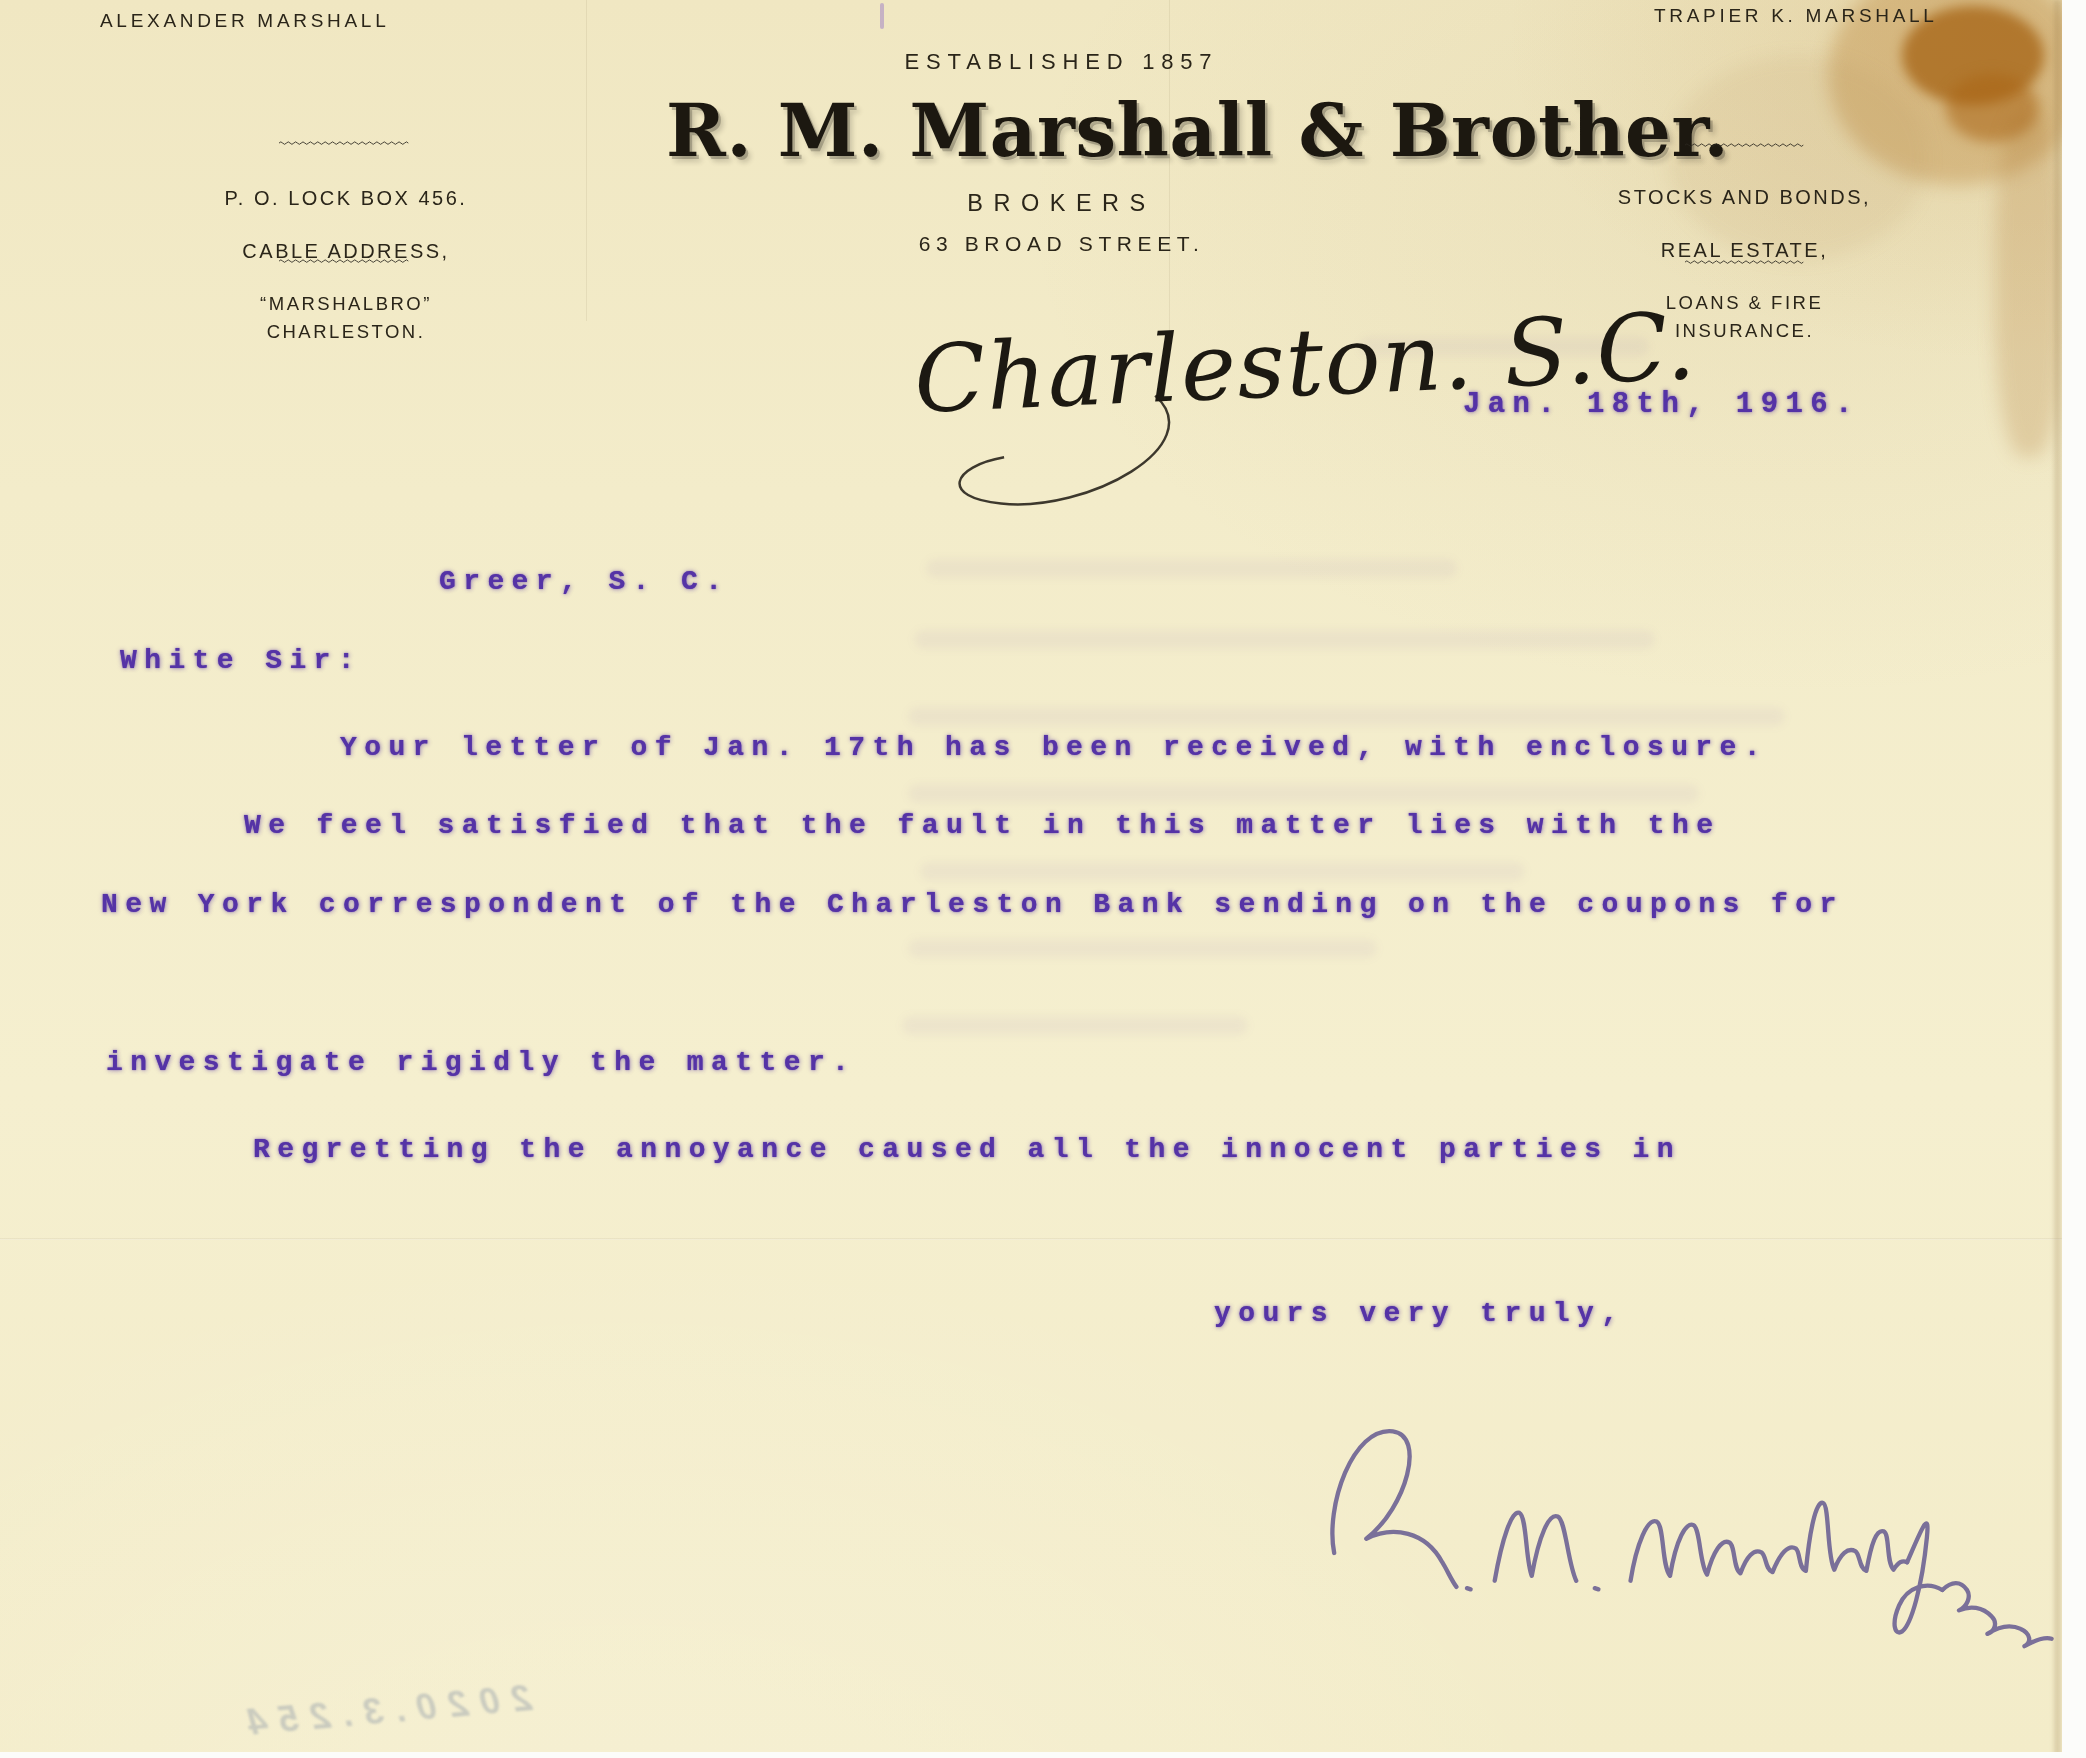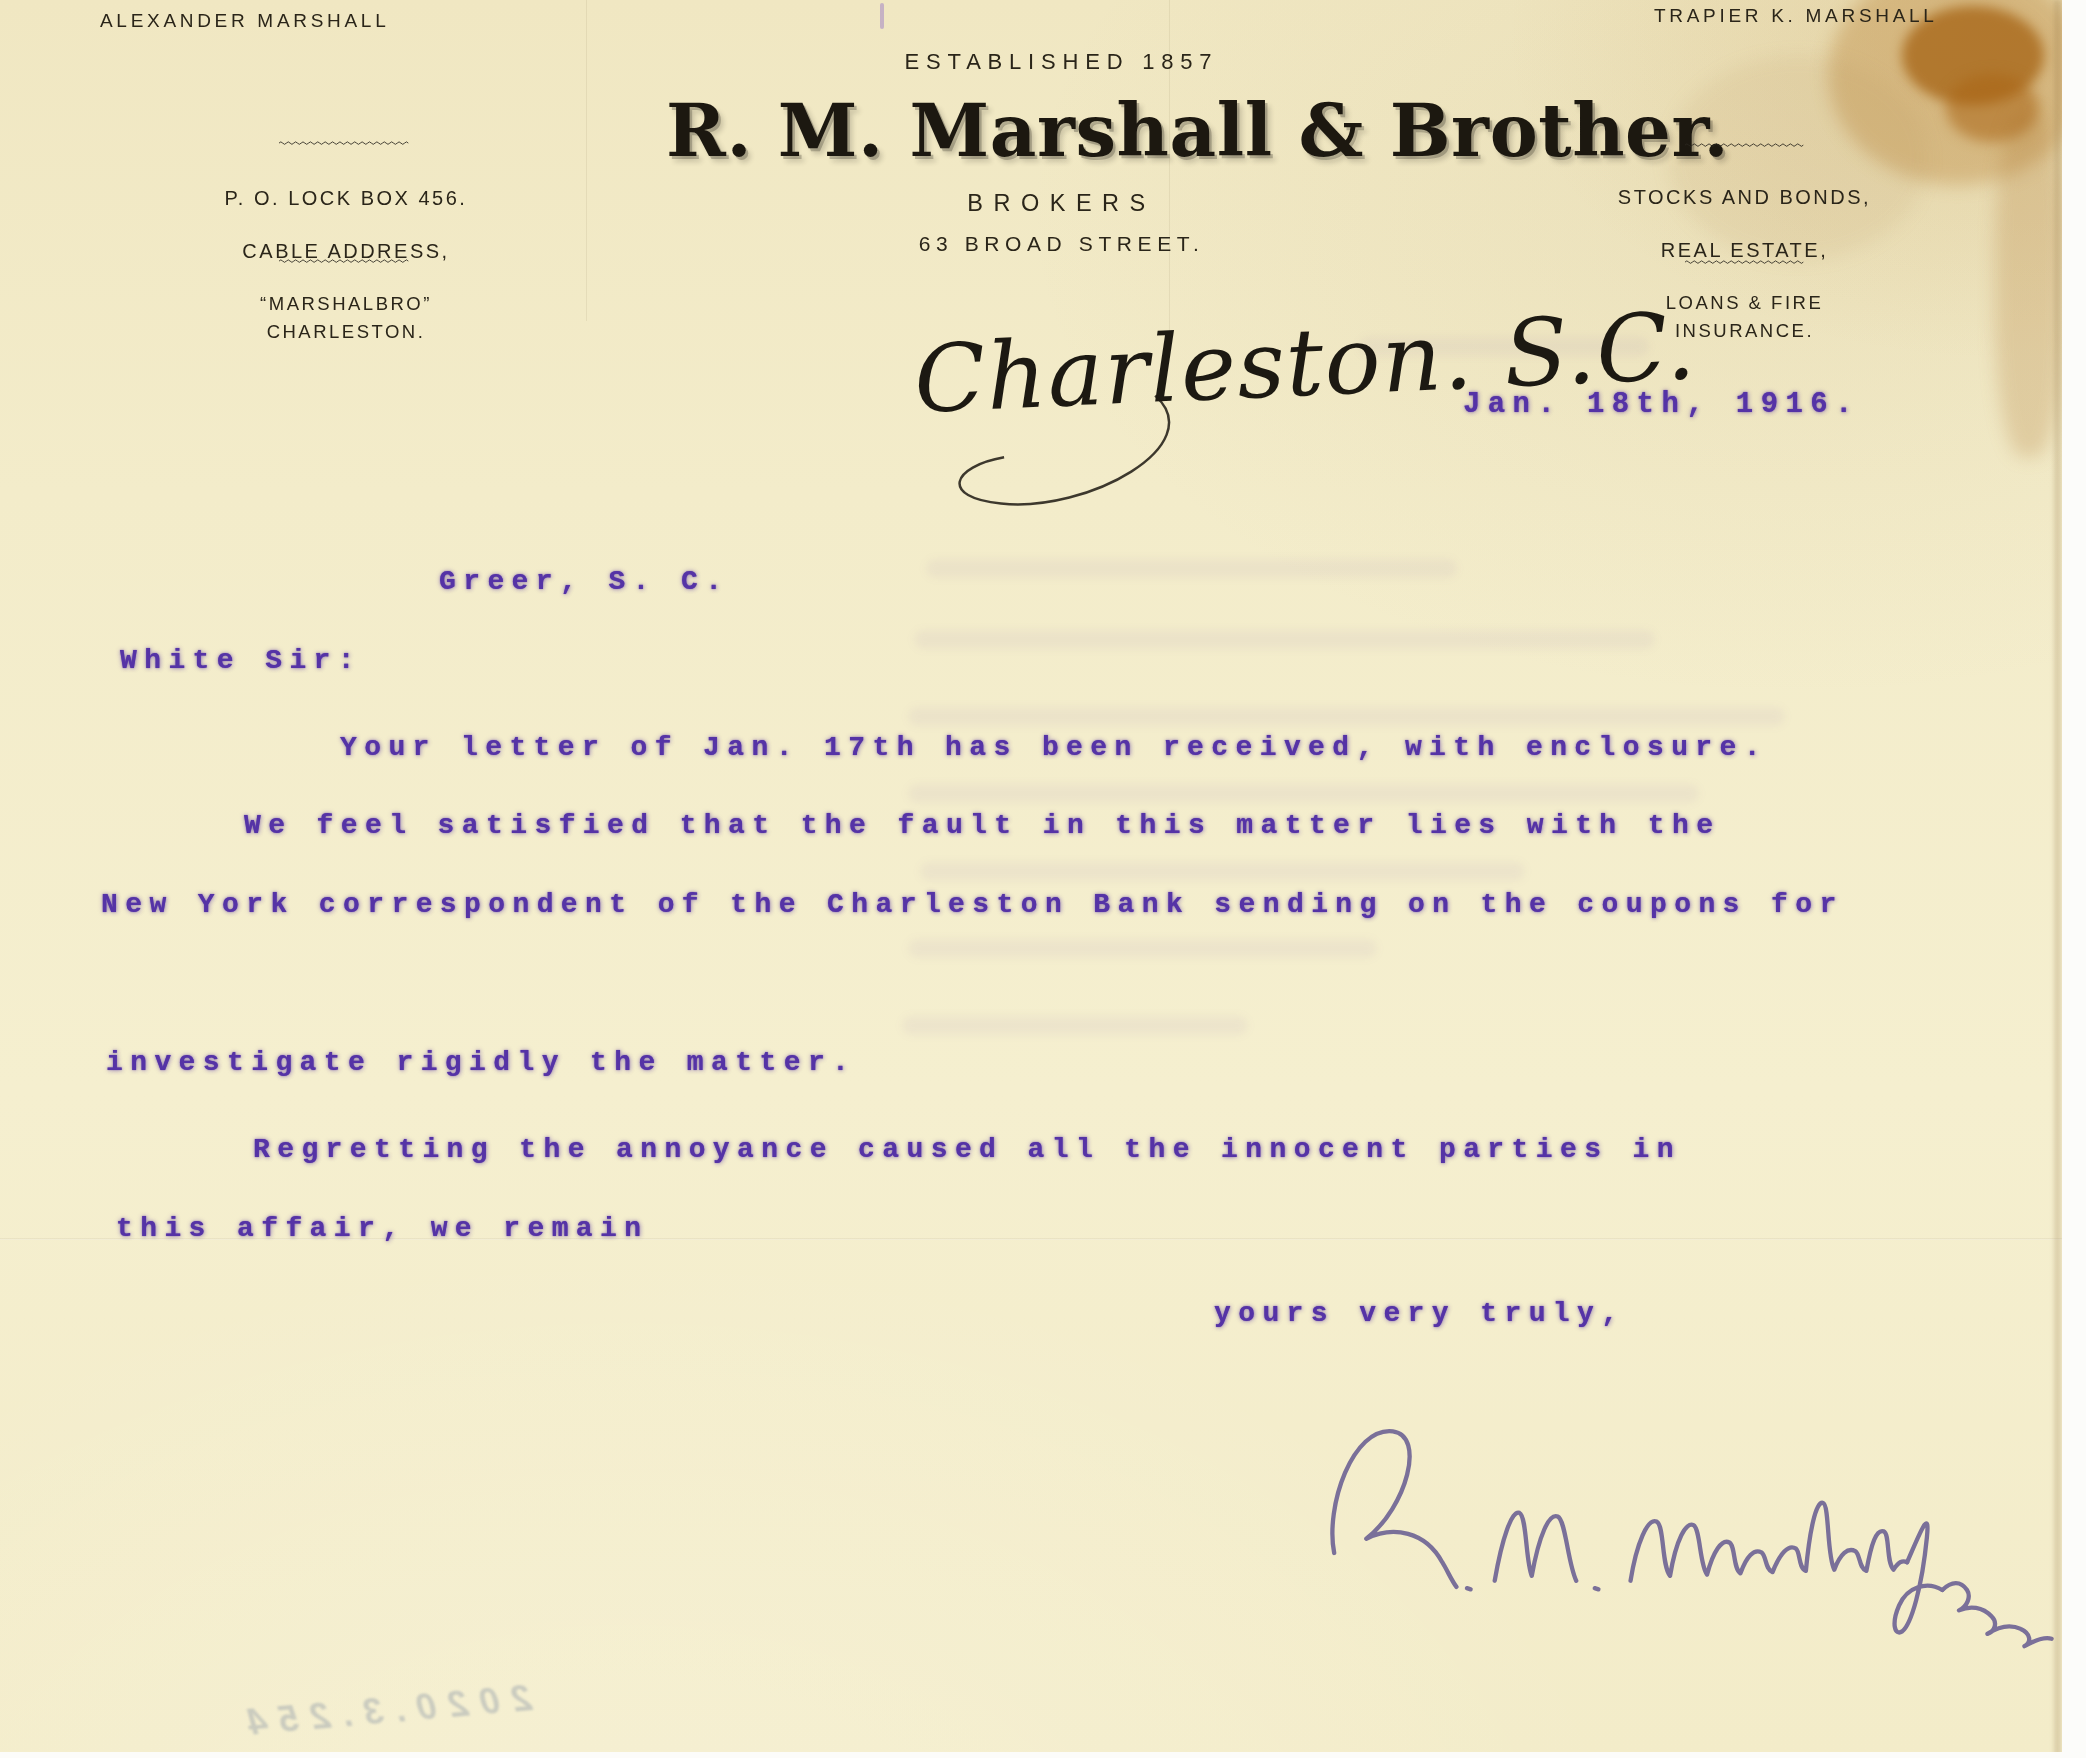--- a/index.html
+++ b/index.html
@@ -111,21 +111,20 @@
 
   <div class="abs tw" style="left:1463px;top:388px;font-size:29px;">Jan. 18th, 1916.</div>
   <div class="abs tw" style="left:439px;top:566px;">Greer, S. C.</div>
   <div class="abs tw" style="left:120px;top:645px;">White Sir:</div>
 
   <div class="abs tw" style="left:340px;top:732px;">Your letter of Jan. 17th has been received, with enclosure.</div>
   <div class="abs tw" style="left:244px;top:810px;">We feel satisfied that the fault in this matter lies with the</div>
   <div class="abs tw" style="left:101px;top:889px;">New York correspondent of the Charleston Bank sending on the coupons for</div>
   <div class="abs tw" style="left:106px;top:1047px;">investigate rigidly the matter.</div>
   <div class="abs tw" style="left:253px;top:1134px;">Regretting the annoyance caused all the innocent parties in</div>
-  <div class="abs tw" style="left:116px;top:1213px;">this affair, we remain</div>
 
   <div class="abs tw" style="left:1214px;top:1298px;">yours very truly,</div>
 
   <div class="abs" style="left:1260px;top:1377px;">
     <span class="sig-hidden">R. M. Marshall &amp; Bro</span>
     <svg width="809" height="284" viewBox="0 0 1310 460">
       <g fill="none" stroke="#6a5f93" stroke-width="7" stroke-linecap="round" stroke-linejoin="round" opacity="0.88">
         <path d="M120 285 C105 210 150 80 215 88 C268 95 238 210 172 262 C215 240 268 250 295 300 C303 313 311 331 318 340"></path>
         <path d="M335 342 l6 2"></path>
         <path d="M380 330 C392 260 408 215 420 220 C432 226 430 298 440 322 C452 256 468 220 482 226 C495 232 498 300 512 330"></path>

